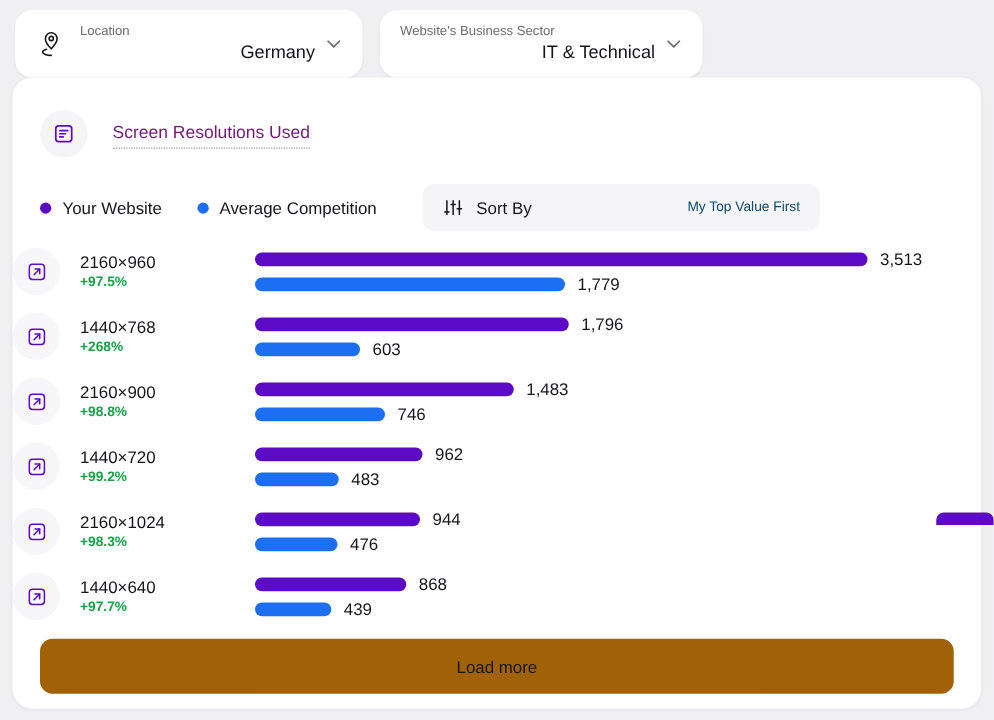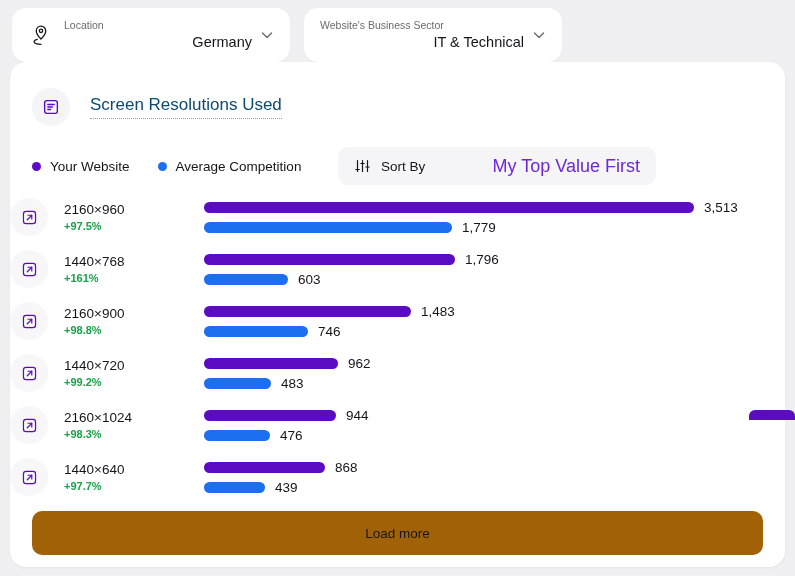--- a/index.html
+++ b/index.html
@@ -44,21 +44,21 @@
 
   .card-head { display: flex; align-items: center; padding: 26px 0 0 22px; }
   .head-badge {
     width: 38px; height: 38px; border-radius: 50%;
     background: #f5f5f7;
     display: flex; align-items: center; justify-content: center;
     flex: 0 0 38px;
   }
   .card-title {
     margin-left: 20px;
-    font-size: 17px; color: #0c4a6e;
+    font-size: 14px; color: #701a75;
     border-bottom: 1px dotted #9a9aa2;
     padding-bottom: 3px;
     line-height: 20px;
   }
 
   
   .legend-row {
     display: flex; align-items: center;
     margin: 21px 0 0 22px;
     height: 38px;
@@ -71,21 +71,21 @@
   .sort-box {
     position: absolute; left: 306px; top: 0;
     width: 318px; height: 38px;
     background: #f5f5f7;
     border-radius: 10px;
     display: flex; align-items: center;
     padding: 0 16px;
   }
   .sort-icon { width: 17px; height: 17px; flex: 0 0 17px; margin-right: 10px; }
   .sort-label { font-size: 13.5px; color: #16161a; }
-  .sort-value { font-size: 18px; color: #6d28d9; margin-left: auto; }
+  .sort-value { font-size: 11px; color: #0c4a6e; margin-left: auto; }
 
   
   .rows { margin-top: 6px; }
   .row {
     display: flex; align-items: center;
     height: 52px;
   }
   .row-badge {
     width: 38px; height: 38px; border-radius: 50%;
     background: #f7f7f9;
@@ -225,21 +225,21 @@
         <div class="row">
           <span class="row-badge">
             <svg viewBox="0 0 22 22" width="19" height="19" fill="none" stroke="#5b0bc4" stroke-width="1.4">
               <rect x="4" y="4" width="14" height="14" rx="3"></rect>
               <path d="M13.6 8.4L8.4 13.6" stroke-linecap="round"></path>
               <path d="M9.3 8.4h4.3v4.3" stroke-linecap="round" stroke-linejoin="round"></path>
             </svg>
           </span>
           <div class="row-labels">
             <div class="res-name">1440×768</div>
-            <div class="res-delta" style="color: rgb(22, 163, 74);">+161%</div>
+            <div class="res-delta" style="color: rgb(22, 163, 74);">+268%</div>
           </div>
           <div class="bars">
             <div class="bar-line">
               <div class="bar mine" style="width: 251px; background: rgb(91, 11, 196);"></div>
               <span class="bar-val">1,796</span>
             </div>
             <div class="bar-line">
               <div class="bar comp" style="width: 84px; background: rgb(28, 111, 240);"></div>
               <span class="bar-val">603</span>
             </div>

